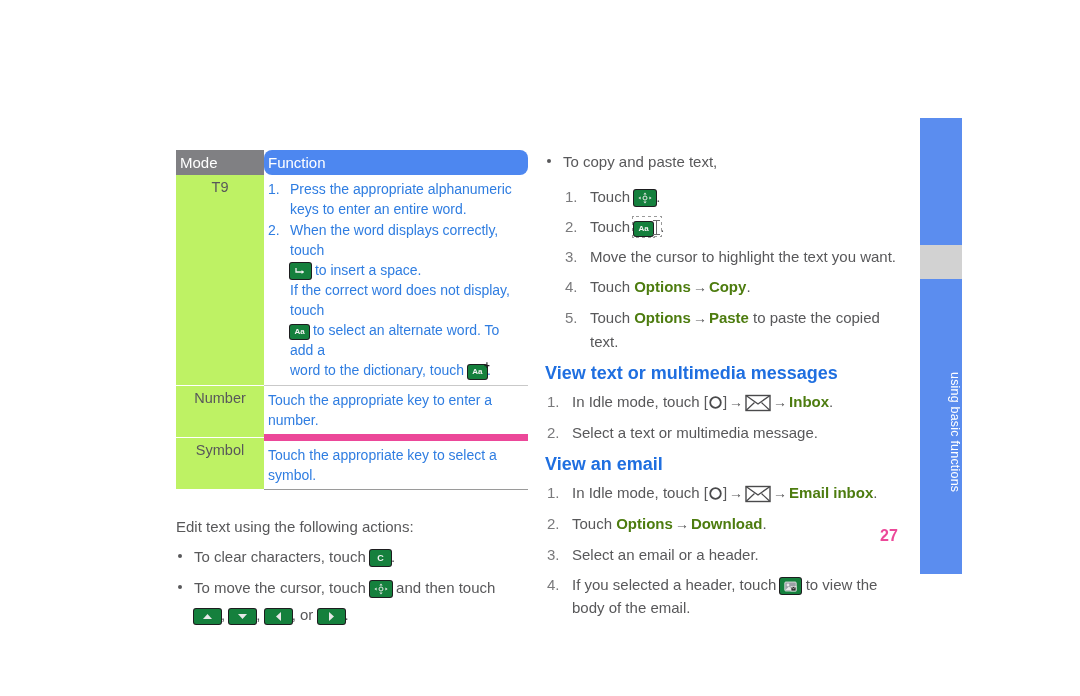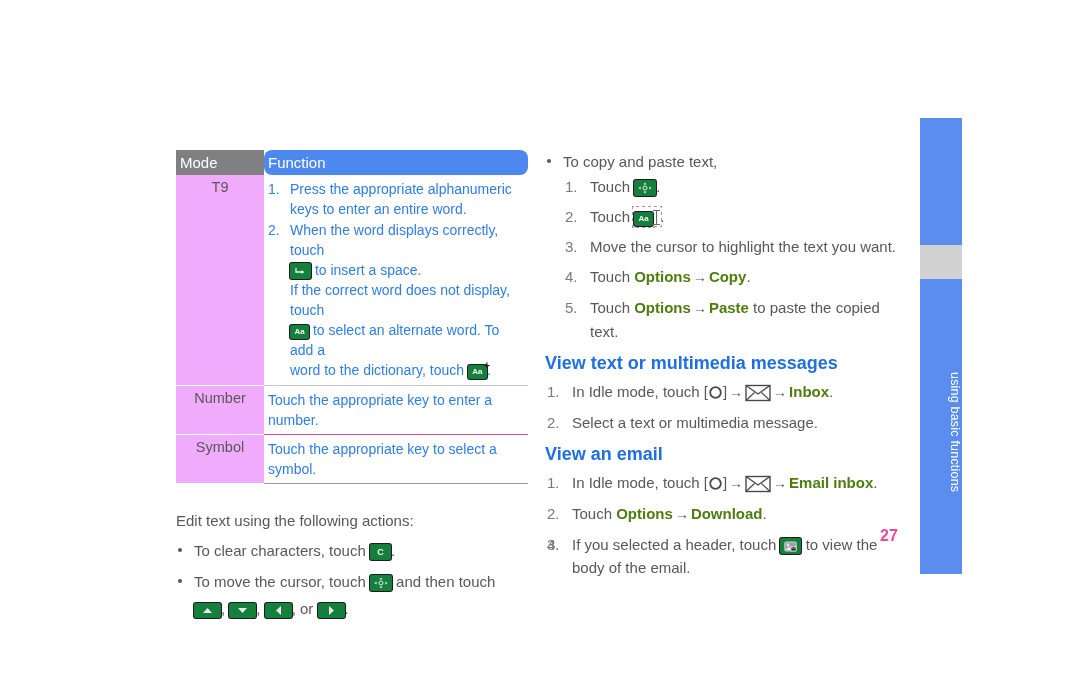--- a/index.html
+++ b/index.html
@@ -37,27 +37,27 @@
   table.modes td,table.modes th{padding:4px;vertical-align:top;}
   .th-mode{
     background:#808083;color:#ffffff;font-weight:normal;
     font-size:15px;text-align:left;padding:5px 0 6px 14px;width:80px;
   }
   .th-func{
     background:#4d87f0;color:#ffffff;font-weight:normal;
     font-size:15px;text-align:left;padding:5px 0 6px 14px;border-radius:8px;
   }
   .cell-mode{
-    background:#f0abfc;color:#58585a;font-size:14.5px;
+    background:#bef264;color:#58585a;font-size:14.5px;
     text-align:center;vertical-align:middle;
     border-bottom:1px solid #ffffff;
   }
   .cell-func{
     background:#ffffff;color:#2f7de1;font-size:14px;line-height:20px;
-    padding:7px 6px 8px 14px;border-bottom:1px solid #ec4899;
+    padding:7px 6px 8px 14px;border-bottom:7px solid #ec4899;
   }
   .cell-func.first{border-bottom:1px solid #c9c9c9;}
   table.modes tr:last-child .cell-func{border-bottom:1px solid #9a9a9a;margin-left:29px;}
 
   ol.steps-blue{margin:0;padding:0;list-style:none;}
   ol.steps-blue li{
     position:relative;padding-left:22px;margin:0 0 1px 0;
   }
   ol.steps-blue li .num{position:absolute;left:0;top:0;}
   .sub-line{display:block;}
@@ -262,21 +262,21 @@
             </span>
           </span><span>.</span>
         </span>
       </li>
     </ul>
   </div>
 
   <div class="col-right">
 
     <ul class="bullets">
-      <li style="margin-bottom:2px">
+      <li style="margin-bottom:12px">
         <span class="dot"></span>
         <span>To copy and paste text,</span>
       </li>
     </ul>
 
     <ol class="nums sub" style="margin-left:18px">
       <li>
         <span class="n">1.</span>
         <span>Touch</span>
         <span class="key k-nav">
@@ -346,20 +346,21 @@
               <path d="M1 16.5 L9.5 8.5 M25 16.5 L16.5 8.5" fill="none" stroke="#4a4a4c" stroke-width="1.2"></path>
             </svg></span><span class="arrow">→</span><span class="bold">Email inbox</span><span>.</span>
       </li>
       <li>
         <span class="n">2.</span>
         <span>Touch</span>
         <span class="bold">Options</span><span class="arrow">→</span><span class="bold">Download</span><span>.</span>
       </li>
       <li>
         <span class="n">3.</span>
+        <span>Select an email or a header.</span>
       </li>
       <li>
         <span class="n">4.</span>
         <span>If you selected a header, touch</span>
         <span class="key k-mail">
           <span class="glyph">
             <svg class="ic" width="13" height="11" viewBox="0 0 13 11" aria-hidden="true">
               <rect x="0.8" y="1" width="11.4" height="9" rx="1" fill="#9aa0a6" stroke="#e8e8e8" stroke-width="0.8"></rect>
               <circle cx="4" cy="4" r="1.4" fill="#e8e8e8"></circle>
               <path d="M1.4 9 L5 5.4 L7.6 8 L9.2 6.6 L11.6 9 Z" fill="#e8e8e8"></path>

